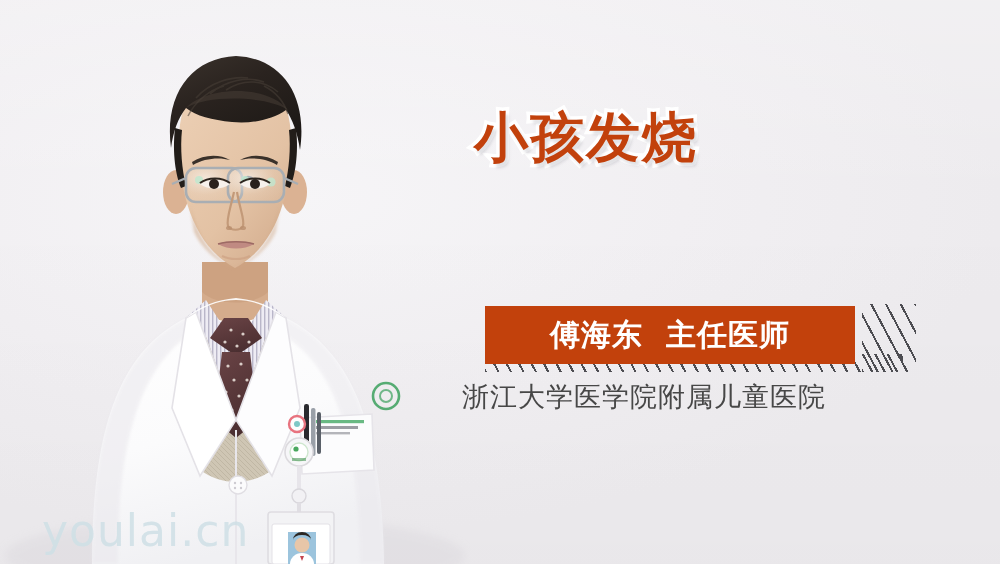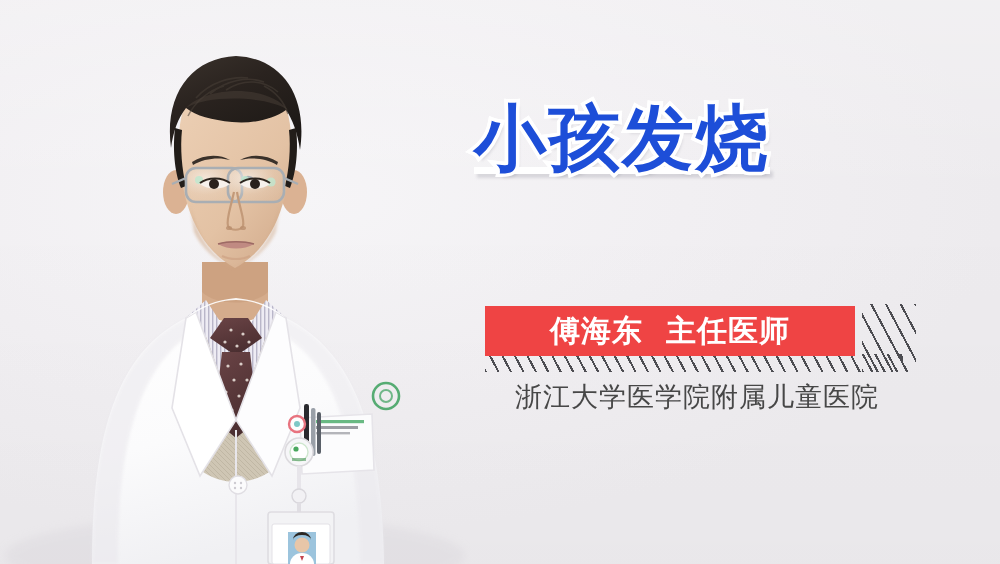--- a/index.html
+++ b/index.html
@@ -56,30 +56,29 @@
   
   .headline {
     position: absolute;
     left: 462px;
     top: 92px;
     width: 500px;
   }
   .headline .line {
     font-family: "DejaVu Sans", "Liberation Sans", sans-serif;
     font-weight: 700;
-    font-size: 72px;
+    font-size: 54px;
     line-height: 92px;
     letter-spacing: 2px;
-    color: #1d4ed8;
+    color: #c2410c;
     white-space: nowrap;
     -webkit-text-stroke: 7px #ffffff;
     paint-order: stroke fill;
     text-shadow:
        3px 4px 3px rgba(120,120,130,0.22);
-    text-decoration: underline;
   }
   .headline .line.l1 { padding-left: 12px; }
   .headline .line.l2 { padding-left: 0px; }
 
   
   .banner-wrap {
     position: absolute;
     left: 472px;
     top: 300px;
     width: 460px;
@@ -105,42 +104,42 @@
     background-image: repeating-linear-gradient(
         62deg,
         #4d4d52 0px, #4d4d52 2px,
         rgba(0,0,0,0) 2px, rgba(0,0,0,0) 13px);
   }
   .banner {
     position: absolute;
     left: 13px;
     top: 6px;
     width: 370px;
-    height: 50px;
-    background: #ef4444;
+    height: 58px;
+    background: #c2410c;
     display: flex;
     align-items: center;
     justify-content: center;
   }
   .banner-text {
     font-family: "DejaVu Sans", "Liberation Sans", sans-serif;
     color: #ffffff;
     font-weight: 700;
     font-size: 30px;
     letter-spacing: 1px;
     white-space: pre;
   }
 
   
   .affiliation {
     position: absolute;
     left: 462px;
     top: 378px;
     width: 470px;
-    text-align: center;
+    text-align: left;
     color: #474747;
     font-family: "DejaVu Sans", "Liberation Sans", sans-serif;
     font-size: 27px;
     line-height: 38px;
     letter-spacing: 1px;
   }
   .affiliation .dept { display:block; }
 </style>
 </head>
 <body>
@@ -341,20 +340,21 @@
       <path d="M218 244 C 228 240, 244 240, 254 244 C 244 250, 228 250, 218 244 Z" fill="#c08a82"></path>
       <path d="M218 244 C 228 241, 244 241, 254 244" stroke="#9d6a64" stroke-width="1.6" fill="none"></path>
 
       <path d="M222 256 C 230 260, 242 260, 250 256" stroke="#cda183" stroke-width="2" fill="none" opacity="0.7"></path>
 
       <path d="M186 318 C 200 306, 216 300, 236 298 C 256 300, 272 306, 286 318
                L 276 312 C 262 304, 250 300, 236 300 C 222 300, 210 304, 196 312 Z" fill="#ffffff" opacity="0.9"></path>
     </svg>
   </div>
 
+  <div class="watermark">youlai.cn</div>
 
   <div class="headline">
     <div class="line l1">小孩发烧</div>
   </div>
 
   <div class="banner-wrap">
     <div class="hatch-right"></div>
     <div class="hatch-bottom"></div>
     <div class="banner">
       <span class="banner-text">傅海东  主任医师</span>

